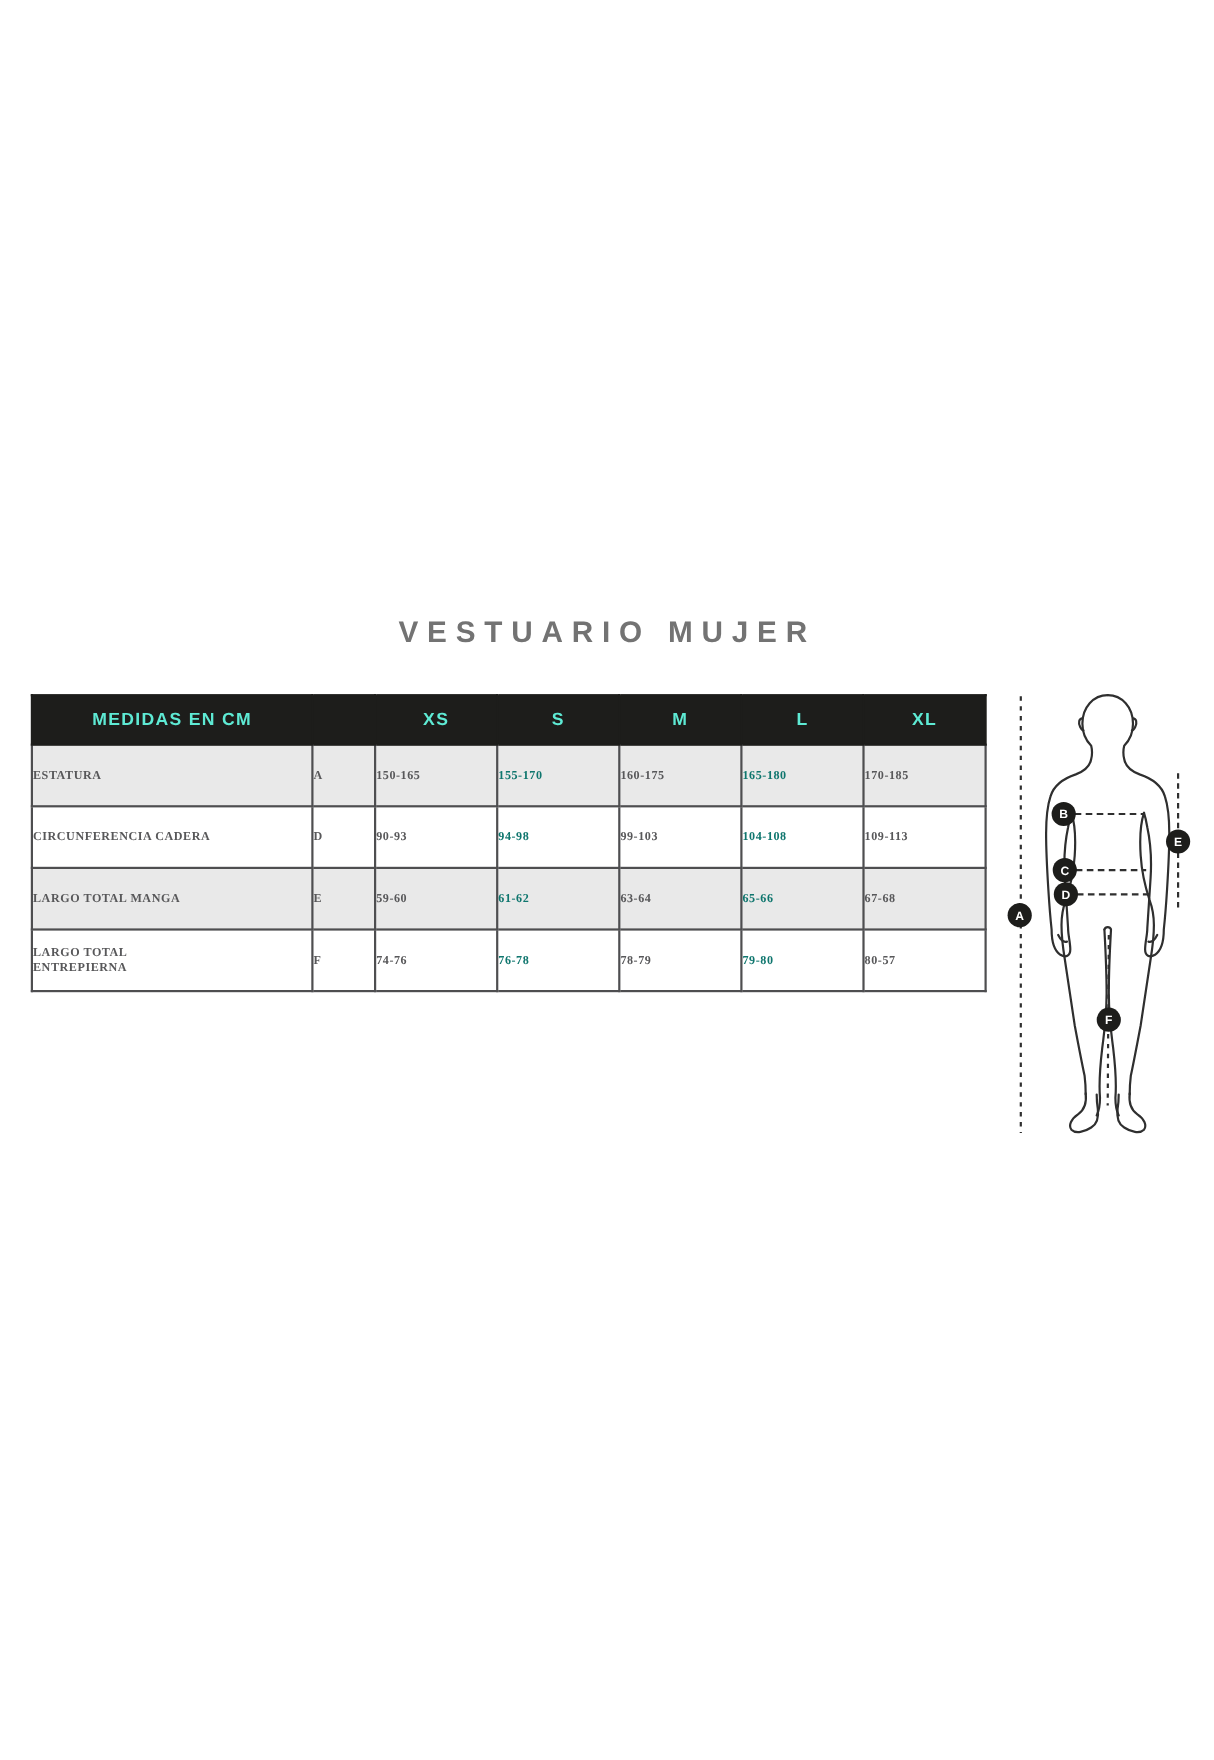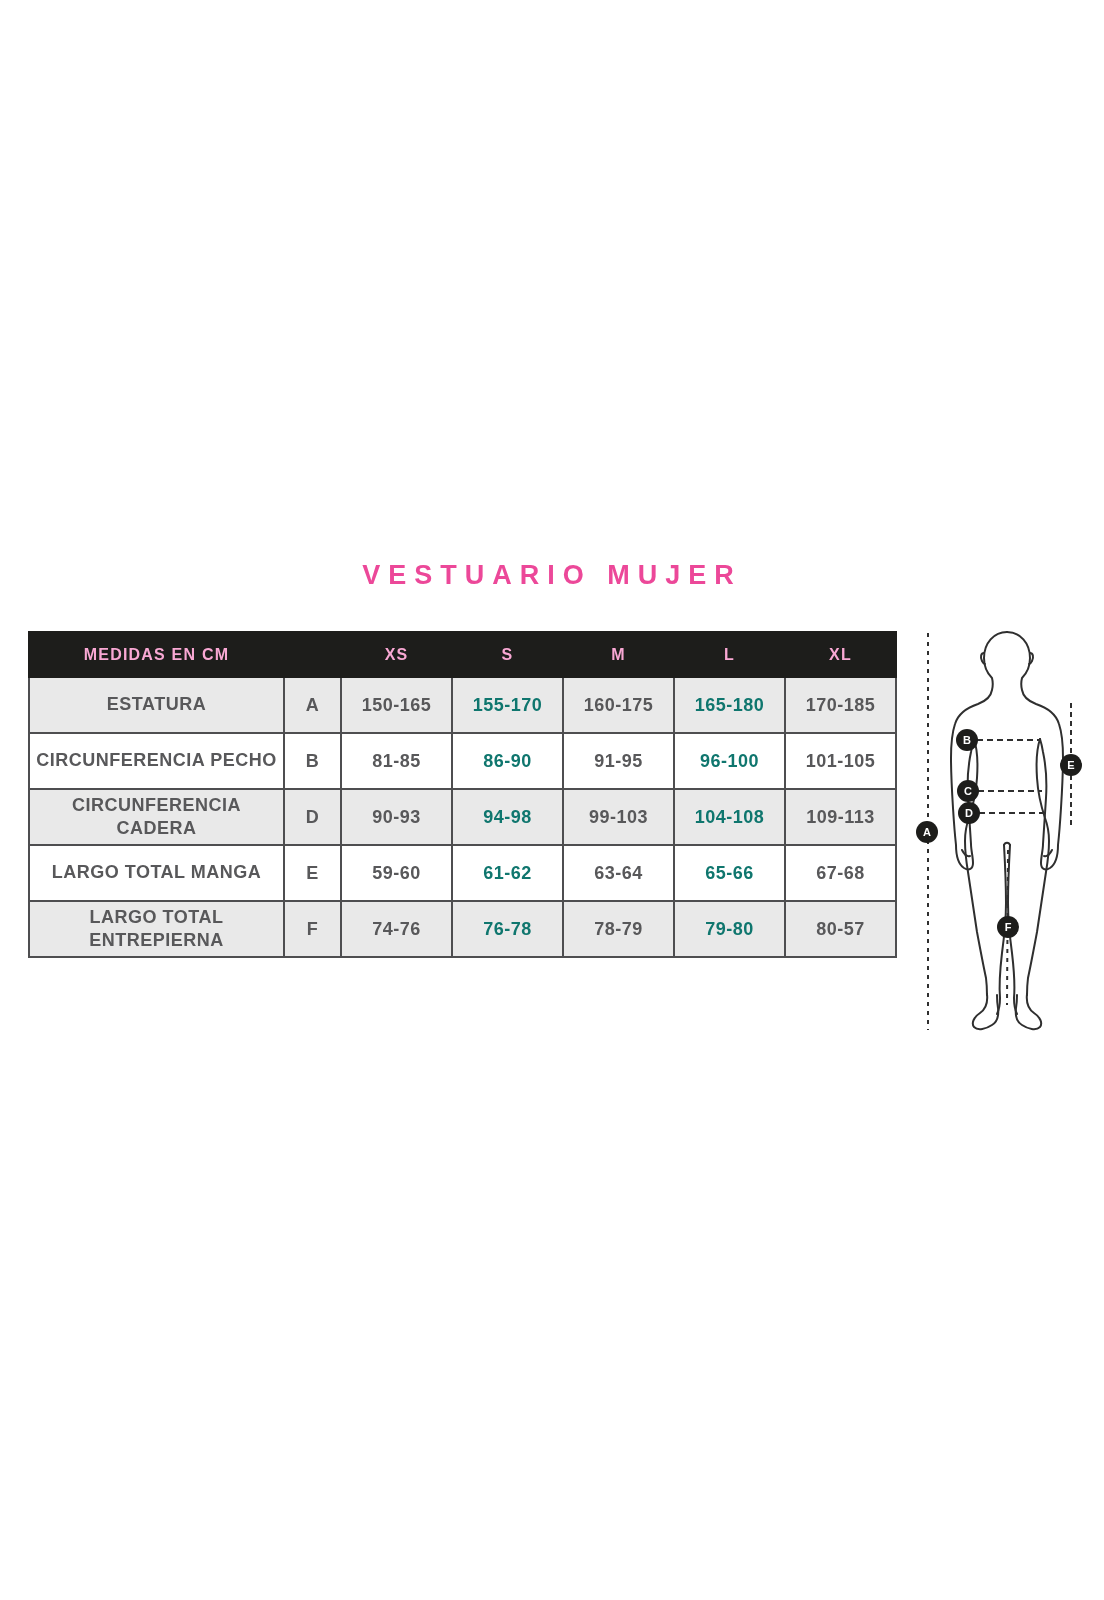--- a/index.html
+++ b/index.html
@@ -4,38 +4,38 @@
 <style>
   html,body{margin:0;padding:0;}
   body{
     width:1104px;height:1600px;background:#ffffff;
     font-family:"Liberation Sans", sans-serif;
     position:relative;overflow:hidden;
   }
   .page-title{
     position:absolute;top:560px;left:0;width:1104px;
     text-align:center;font-size:27px;font-weight:bold;
-    letter-spacing:8px;color:#ec4899;margin:0;
+    letter-spacing:8px;color:#737373;margin:0;
   }
   table.size-table{
     position:absolute;left:28px;top:631px;width:869px;
     border-collapse:collapse;table-layout:fixed;
   }
   table.size-table col.c-label{width:255px;}
   table.size-table col.c-letter{width:57px;}
   table.size-table col.c-size{width:111px;}
   table.size-table thead th{
-    background:#1d1d1b;color:#f9a8d4;border:2px solid #1d1d1b;
+    background:#1d1d1b;color:#5eead4;border:2px solid #1d1d1b;
     height:43px;font-size:16px;font-weight:bold;letter-spacing:1.2px;
     text-align:center;vertical-align:middle;padding:0;
   }
   table.size-table tbody td{
-    border:2px solid #4e4e50;height:54px;text-align:center;
-    vertical-align:middle;padding:0;font-size:18px;font-weight:bold;
-    color:#58585a;letter-spacing:0.5px;
+    border:2px solid #4e4e50;height:54px;text-align:left;
+    vertical-align:middle;padding:0;font-size:11px;font-weight:bold;
+    color:#58585a;letter-spacing:0.5px;font-family:Liberation Serif, serif;
   }
   table.size-table tbody tr:nth-child(odd) td{background:#e9e9e9;}
   table.size-table tbody tr:nth-child(even) td{background:#ffffff;}
   td.lbl{white-space:pre-line;line-height:1.3;font-size:15.5px;}
   td.letter{color:#1c1c1a;font-size:16px;}
   td.val{font-size:17px;}
   td.val.emph{color:#0f766e;}
   .diagram{position:absolute;left:890px;top:598px;}
   .marker-letter{
     font-family:"Liberation Sans", sans-serif;font-weight:bold;
@@ -70,29 +70,20 @@
   </thead>
   <tbody id="table-body">
       <tr>
         <td class="lbl">ESTATURA</td>
         <td class="letter">A</td>
         <td class="val">150-165</td>
         <td class="val emph">155-170</td>
         <td class="val">160-175</td>
         <td class="val emph">165-180</td>
         <td class="val">170-185</td>
-      </tr>
-      <tr>
-        <td class="lbl">CIRCUNFERENCIA PECHO</td>
-        <td class="letter">B</td>
-        <td class="val">81-85</td>
-        <td class="val emph">86-90</td>
-        <td class="val">91-95</td>
-        <td class="val emph">96-100</td>
-        <td class="val">101-105</td>
       </tr>
       <tr>
         <td class="lbl">CIRCUNFERENCIA CADERA</td>
         <td class="letter">D</td>
         <td class="val">90-93</td>
         <td class="val emph">94-98</td>
         <td class="val">99-103</td>
         <td class="val emph">104-108</td>
         <td class="val">109-113</td>
       </tr>

